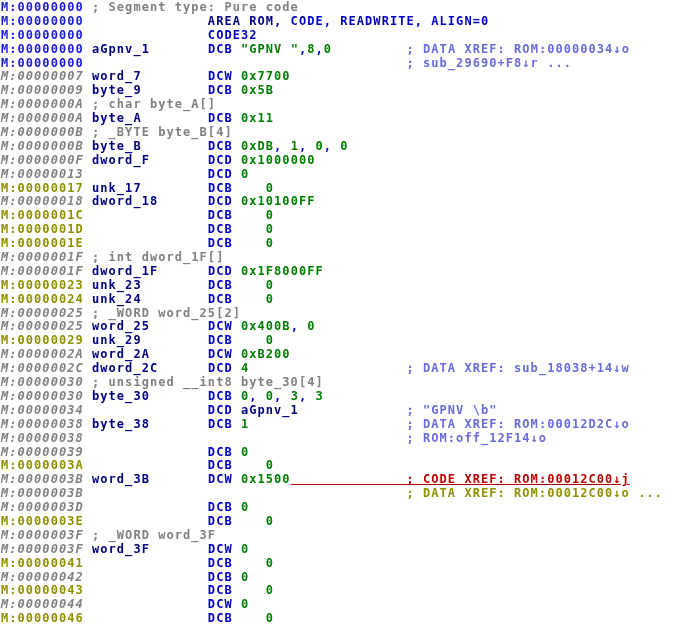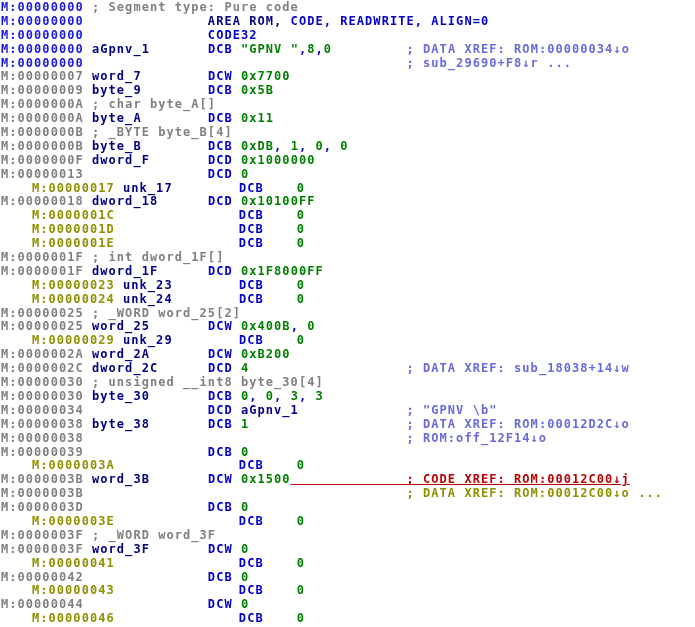--- a/index.html
+++ b/index.html
@@ -13,22 +13,22 @@
     margin:0;
     padding:1px 0 0 1px;
     font-family:"DejaVu Sans Mono",monospace;
     font-size:12px;
     font-weight:700;
     line-height:13.9px;
     letter-spacing:1.05px;
   }
   .line{height:13.9px;white-space:pre;}
   .c-addr_cur{color:var(--addr_cur);}
-  .c-addr{color:var(--addr);}
-  .c-addr_unk{color:var(--addr_unk);padding-left:31px;}
+  .c-addr{color:var(--addr);font-style:italic;}
+  .c-addr_unk{color:var(--addr_unk);}
   .c-name{color:var(--name);}
   .c-kw{color:var(--kw);}
   .c-val{color:var(--val);}
   .c-str{color:var(--str);}
   .c-com{color:var(--com);}
   .c-xref{color:var(--xref);}
   .c-xref_red{color:var(--xref_red);text-decoration:underline;}
   .c-xref_olive{color:var(--xref_olive);margin-top:27px;}
 </style>
 </head>

